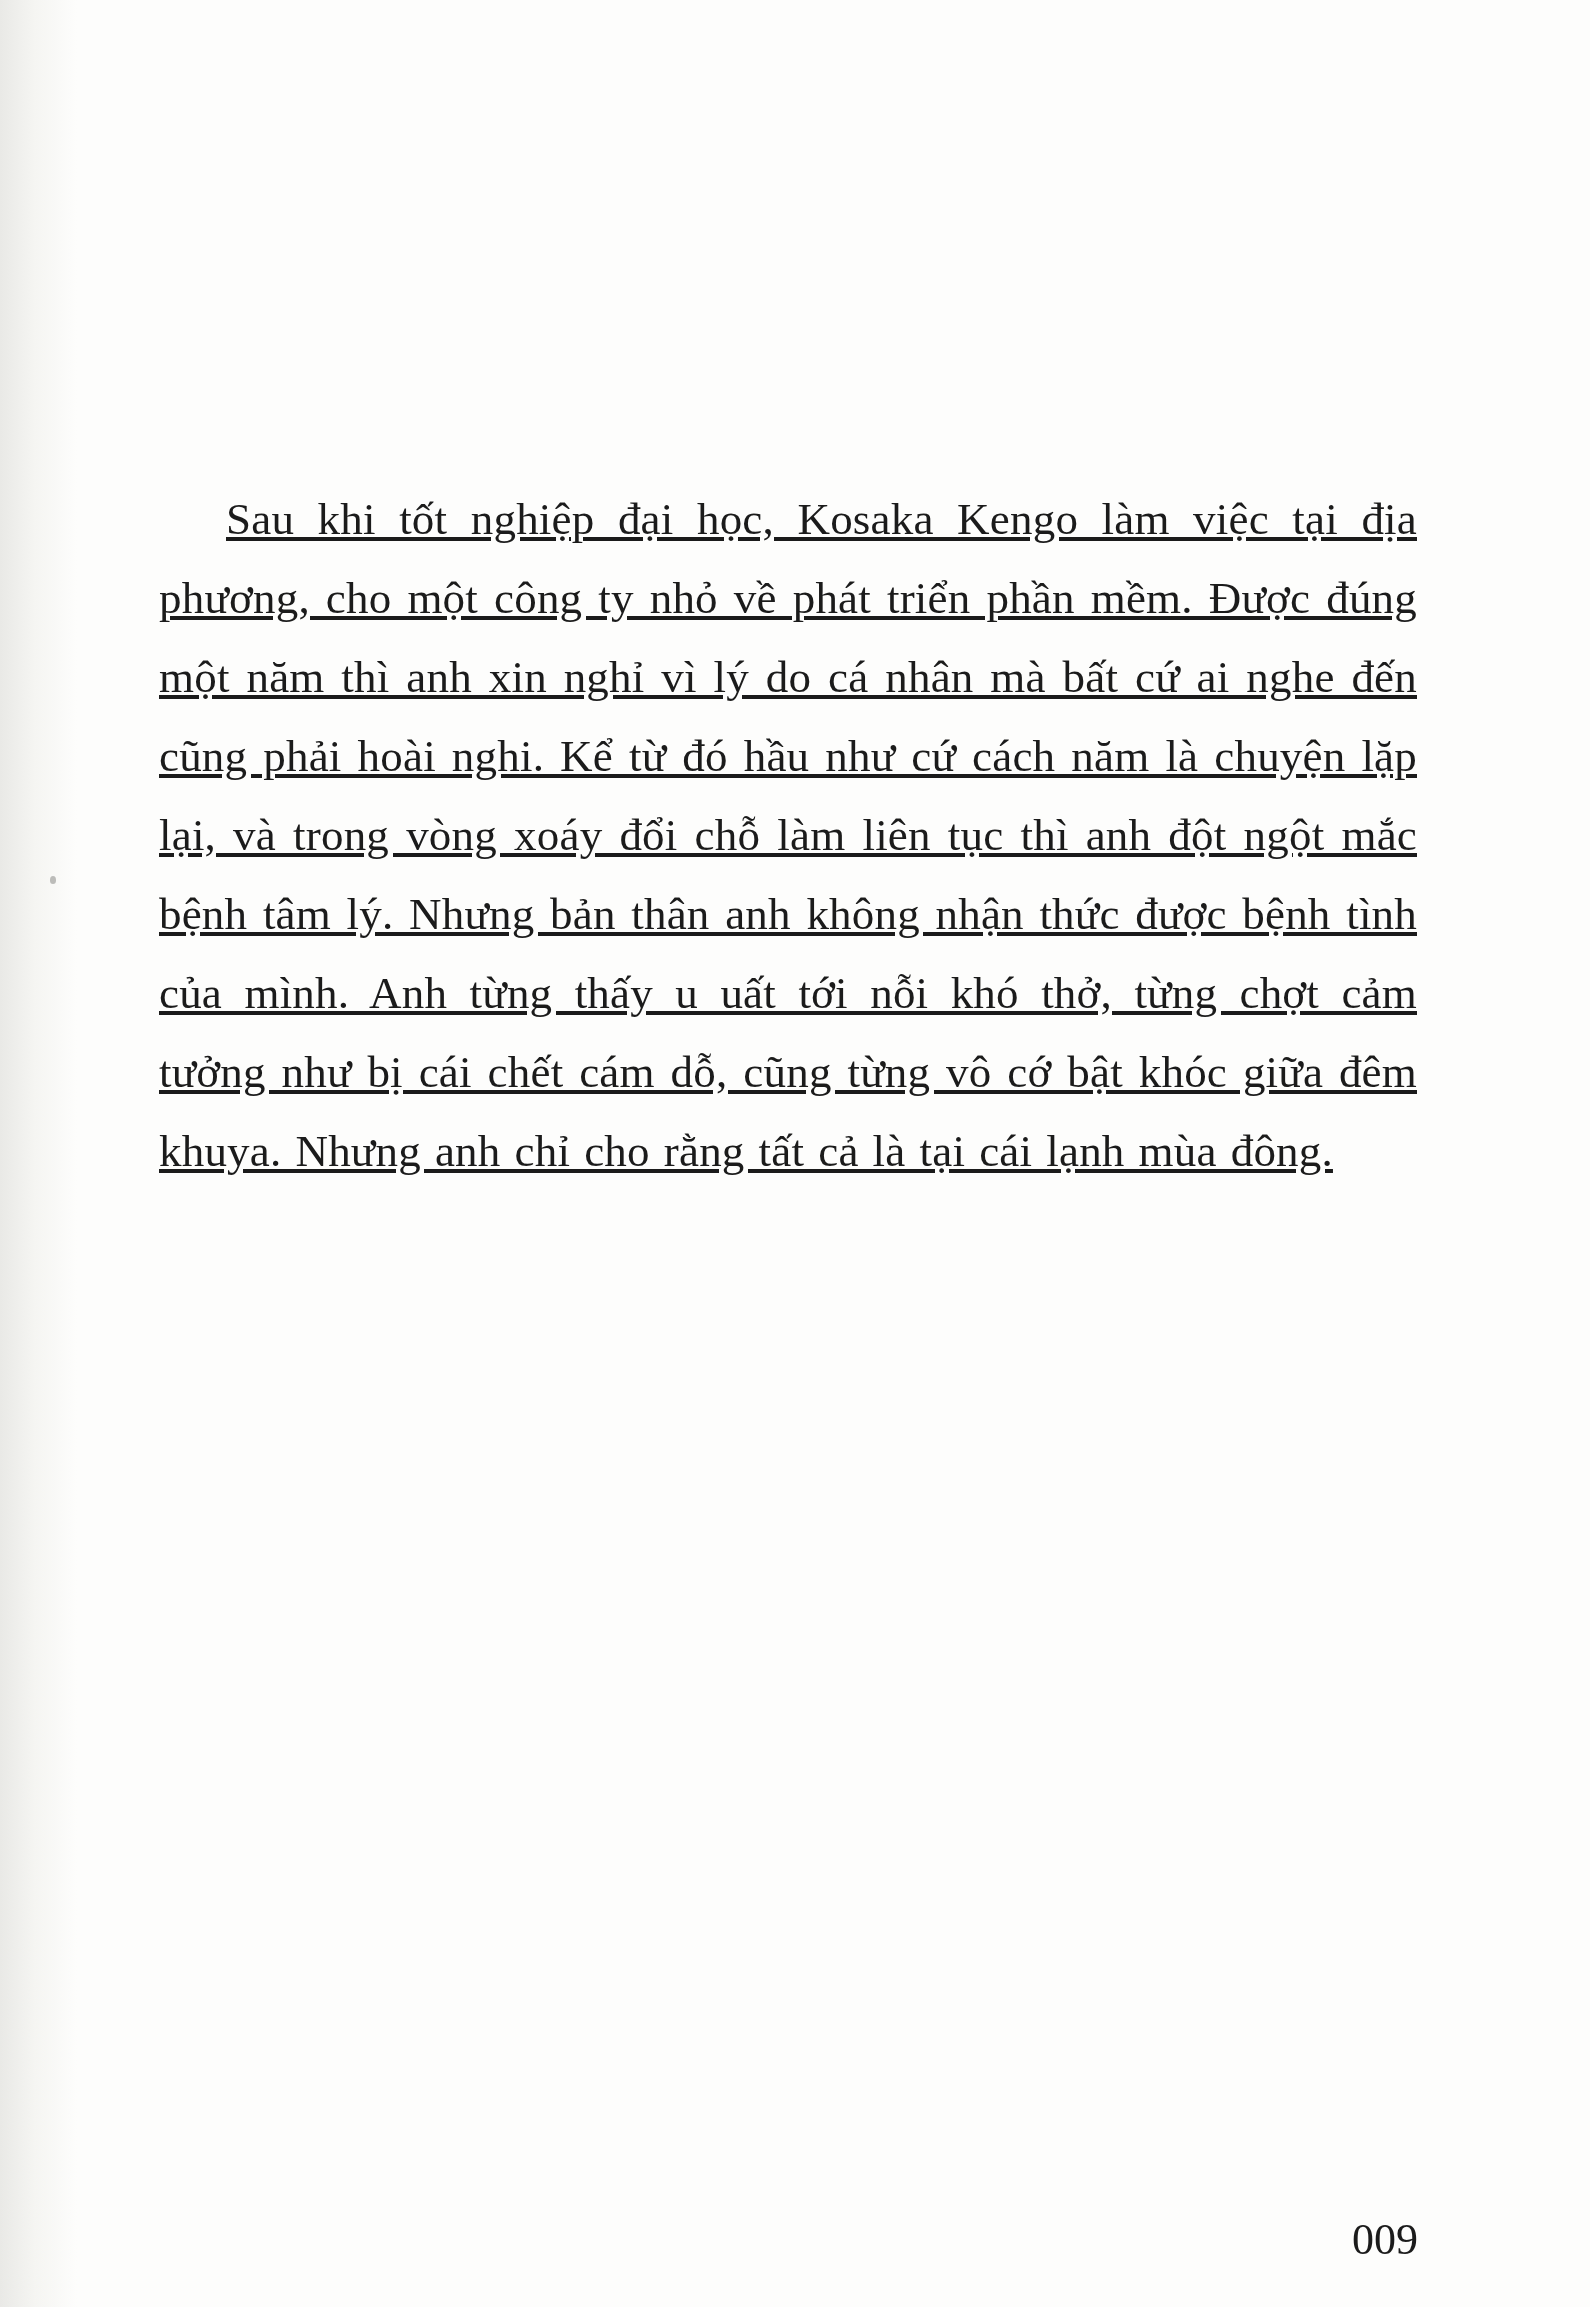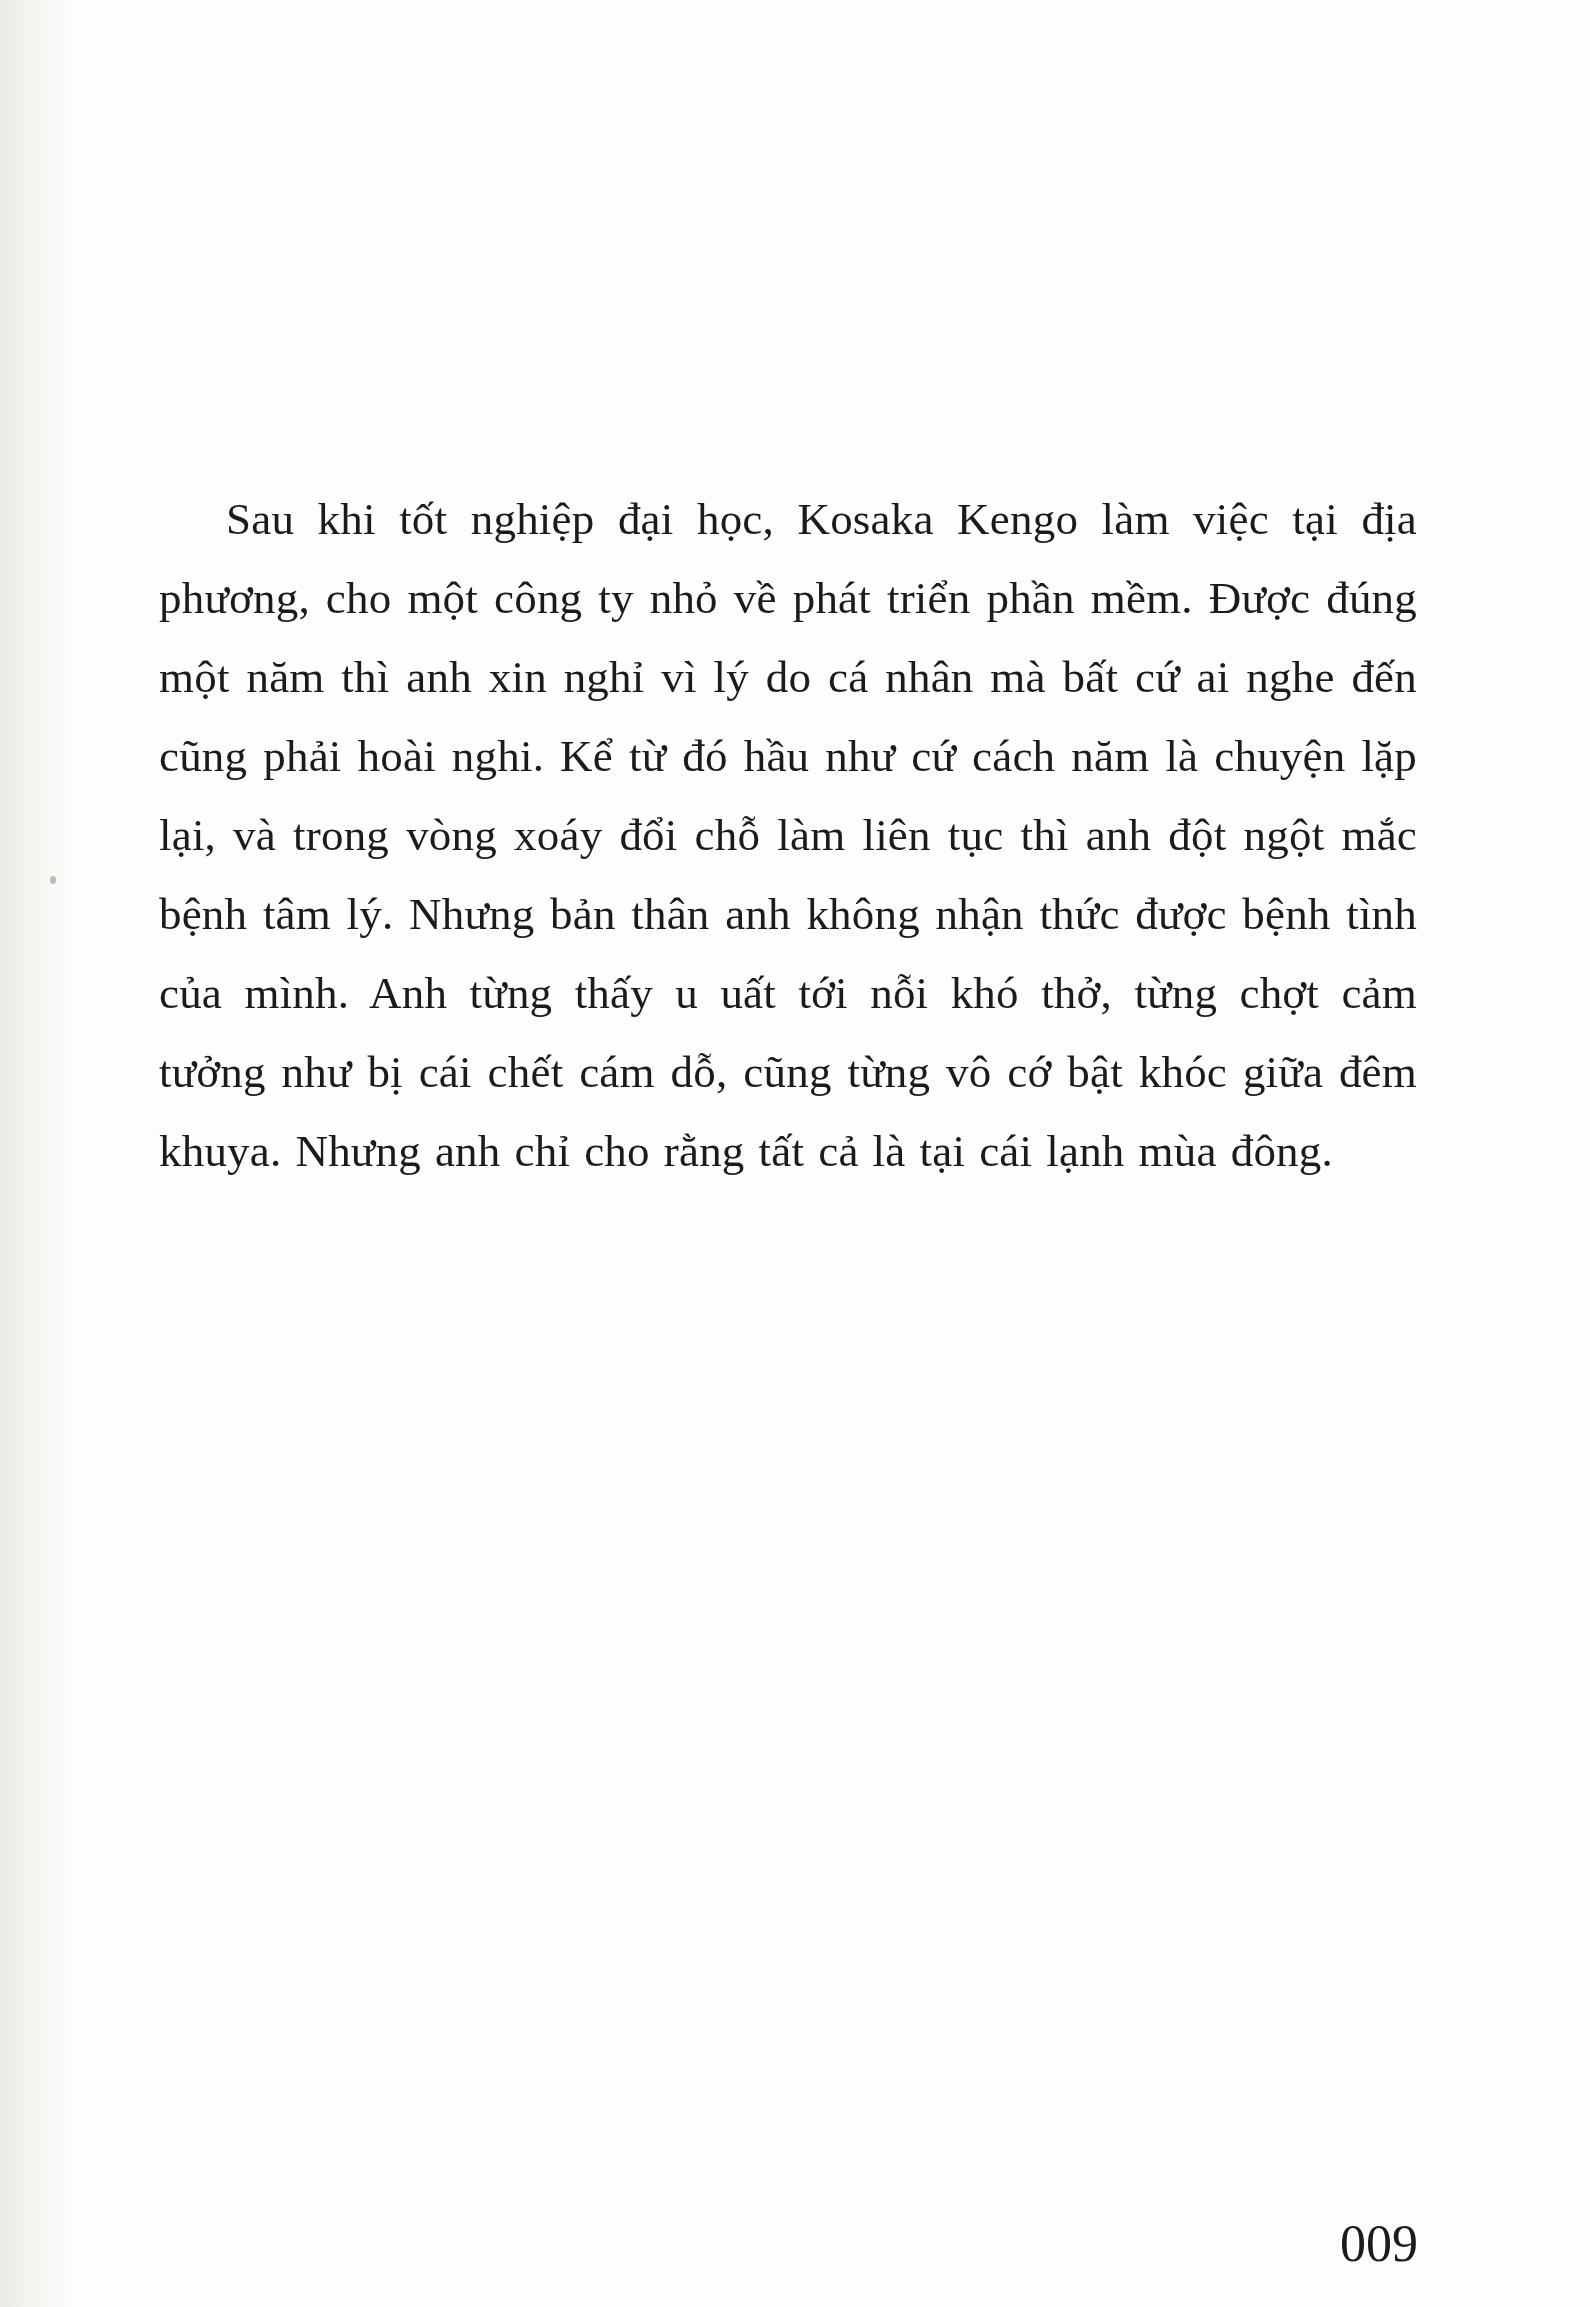--- a/index.html
+++ b/index.html
@@ -44,26 +44,27 @@
     font-size: 45px;
     line-height: 79px;
     text-align: justify;
     text-justify: inter-word;
     word-spacing: 2.6px;
     letter-spacing: 0.2px;
   }
   .text-block p {
     margin: 0 0 3.4px 0;
     text-indent: 67px;
+    text-decoration: underline;
   }
   .page-number {
     position: absolute;
     right: 173px;
     top: 2218px;
-    font-size: 52px;
+    font-size: 44px;
     line-height: 1;
     color: #1b1b1b;
   }
 </style>
 </head>
 <body>
 
 <div class="page">
 
   <div class="scan-shadow"></div>

